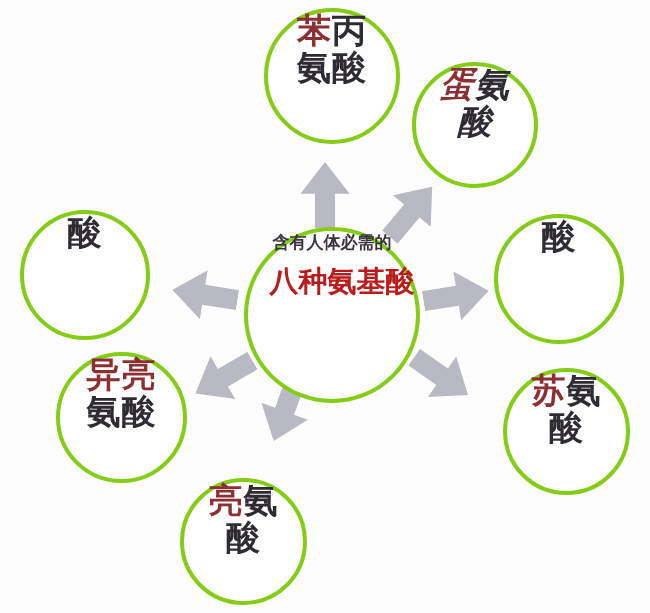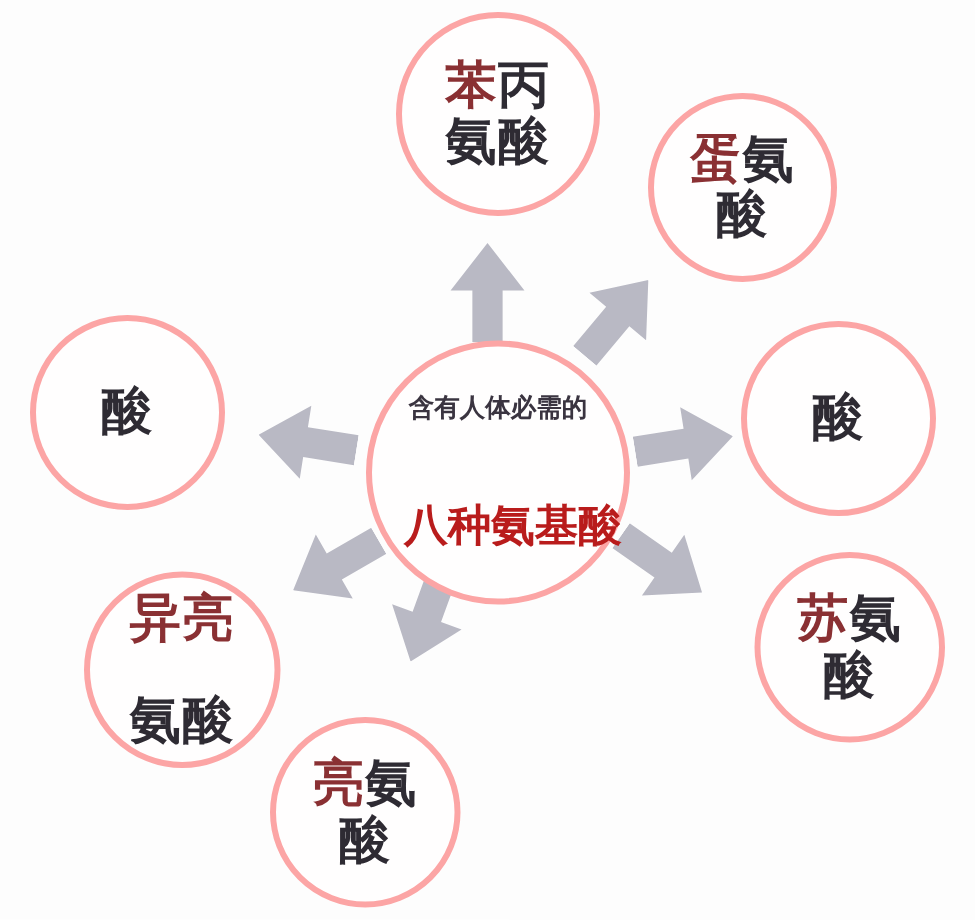--- a/index.html
+++ b/index.html
@@ -9,54 +9,53 @@
     height: 613px;
     background: #fdfdfd;
     overflow: hidden;
     font-family: "Liberation Serif", serif;
   }
 
   
   .circle {
     position: absolute;
     box-sizing: border-box;
-    border: 4px solid #fca5a5;
+    border: 4px solid #84cc16;
     border-radius: 50%;
     background: #fffefe;
     display: flex;
     flex-direction: column;
     align-items: center;
-    justify-content: center;
+    justify-content: flex-start;
     text-align: center;
     z-index: 2;
   }
   .node .line {
     font-size: 34px;
     font-weight: 700;
     color: #2e2b33;
     line-height: 1.1;
     letter-spacing: 1px;
     white-space: nowrap;
   }
   .hl { color: #8a3033; }
 
   .node-top          { left: 264px; top:   8px; width: 136px; height: 136px; }
-  .node-top-right    { left: 432px; top:  62px; width: 126px; height: 126px; }
+  .node-top-right    { left: 412px; top:  62px; width: 126px; height: 126px; font-style: italic; }
   .node-right        { left: 494px; top: 214px; width: 130px; height: 130px; }
   .node-bottom-right { left: 503px; top: 368px; width: 127px; height: 127px; }
   .node-bottom       { left: 180px; top: 478px; width: 127px; height: 127px; font-family: Liberation Serif, serif; }
-  .node-bottom-left  { left:  56px; top: 381px; width: 131px; height: 131px; gap: 30px; }
+  .node-bottom-left  { left:  56px; top: 352px; width: 131px; height: 131px; }
   .node-left         { left:  20px; top: 210px; width: 130px; height: 130px; }
 
   
   .center-node {
     left: 244px; top: 227px; width: 176px; height: 176px;
     font-family: "Liberation Sans", sans-serif;
     z-index: 3;
-    gap: 40px;
   }
   .center-subtitle {
     font-size: 17px;
     font-weight: 700;
     color: #3a3440;
     margin-bottom: 8px;
     white-space: nowrap;
   }
   .center-title {
     font-size: 29px;

